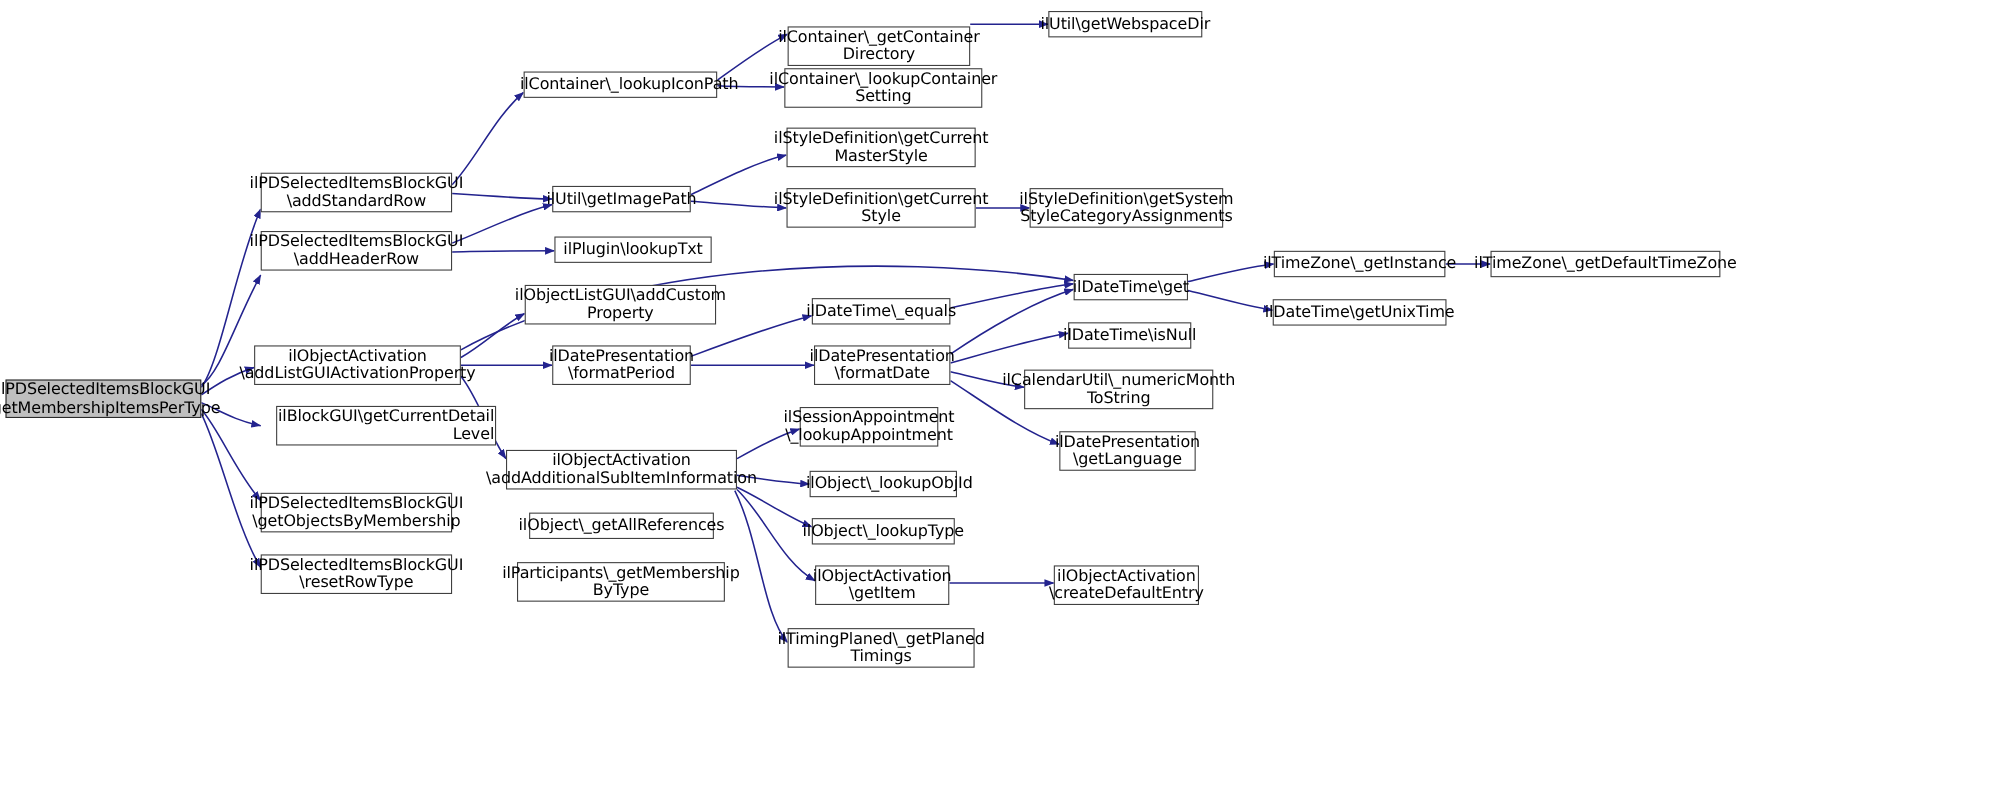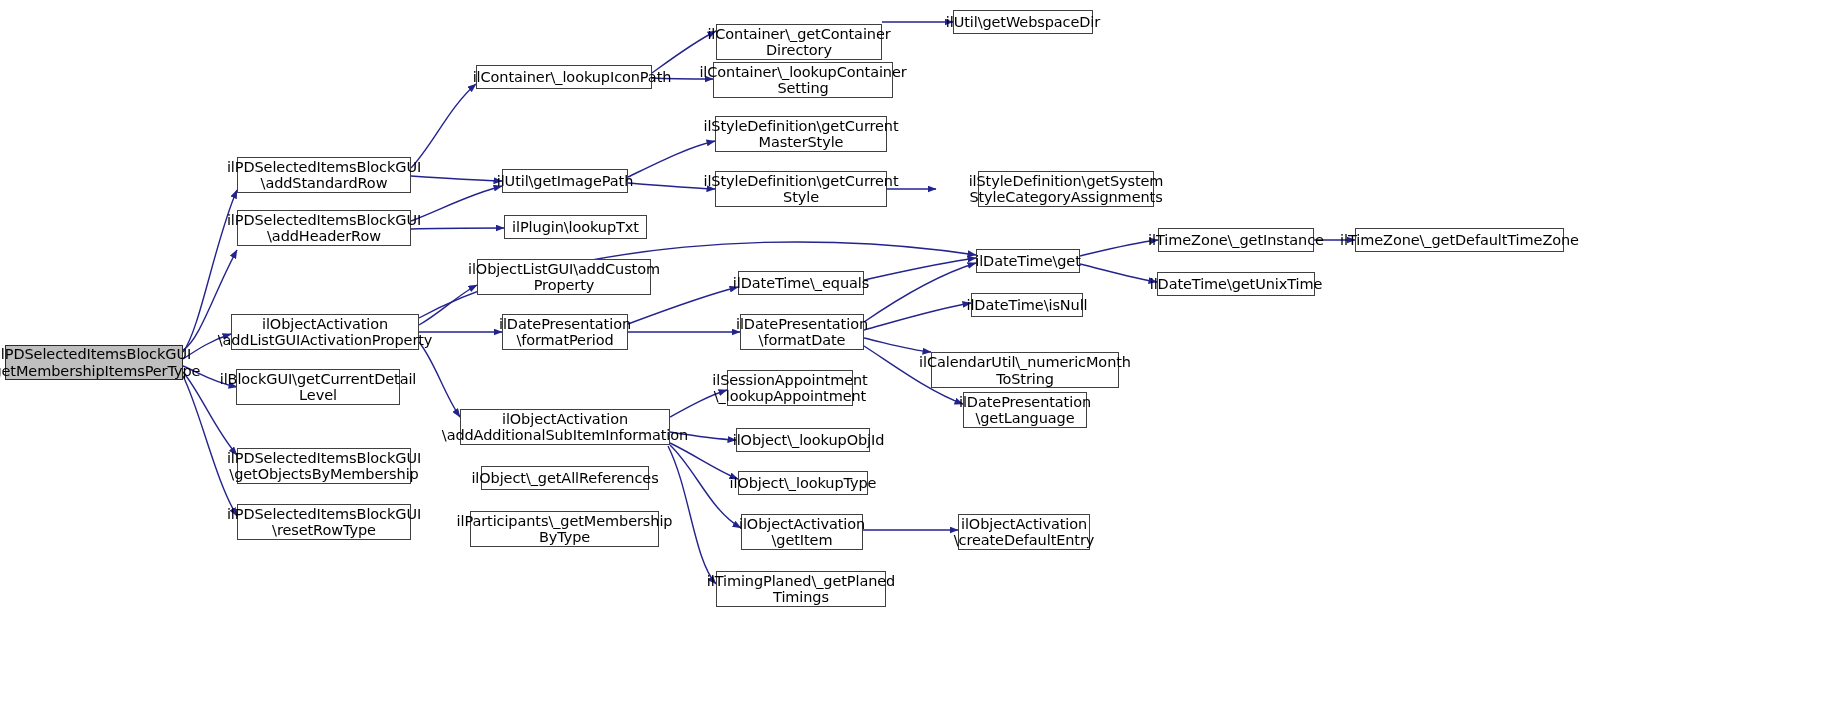--- a/index.html
+++ b/index.html
@@ -100,21 +100,21 @@
   </svg>
   <div id="node-layer">
       <div class="node root" style="left: 5px; top: 345px; width: 178px; height: 35px;"><span class="node-label">ilPDSelectedItemsBlockGUI
 \getMembershipItemsPerType</span></div>
       <div class="node" style="left: 237px; top: 157px; width: 174px; height: 36px;"><span class="node-label">ilPDSelectedItemsBlockGUI
 \addStandardRow</span></div>
       <div class="node" style="left: 237px; top: 210px; width: 174px; height: 36px;"><span class="node-label">ilPDSelectedItemsBlockGUI
 \addHeaderRow</span></div>
       <div class="node" style="left: 231px; top: 314px; width: 188px; height: 36px;"><span class="node-label">ilObjectActivation
 \addListGUIActivationProperty</span></div>
-      <div class="node" style="left: 236px; top: 369px; width: 164px; height: 36px;"><span class="node-label">ilBlockGUI\getCurrentDetail
+      <div class="node" style="left: 251px; top: 369px; width: 200px; height: 36px; text-align: right;"><span class="node-label">ilBlockGUI\getCurrentDetail
 Level</span></div>
       <div class="node" style="left: 237px; top: 448px; width: 174px; height: 36px;"><span class="node-label">ilPDSelectedItemsBlockGUI
 \getObjectsByMembership</span></div>
       <div class="node" style="left: 237px; top: 504px; width: 174px; height: 36px;"><span class="node-label">ilPDSelectedItemsBlockGUI
 \resetRowType</span></div>
       <div class="node" style="left: 476px; top: 65px; width: 176px; height: 24px; padding-left: 16px;"><span class="node-label">ilContainer\_lookupIconPath</span></div>
       <div class="node" style="left: 502px; top: 169px; width: 126px; height: 24px;"><span class="node-label">ilUtil\getImagePath</span></div>
       <div class="node" style="left: 504px; top: 215px; width: 143px; height: 24px;"><span class="node-label">ilPlugin\lookupTxt</span></div>
       <div class="node" style="left: 477px; top: 259px; width: 174px; height: 36px;"><span class="node-label">ilObjectListGUI\addCustom
 Property</span></div>
@@ -138,25 +138,25 @@
 \formatDate</span></div>
       <div class="node" style="left: 727px; top: 370px; width: 126px; height: 36px;"><span class="node-label">ilSessionAppointment
 \_lookupAppointment</span></div>
       <div class="node" style="left: 736px; top: 428px; width: 134px; height: 24px; padding-left: 11px;"><span class="node-label">ilObject\_lookupObjId</span></div>
       <div class="node" style="left: 738px; top: 471px; width: 130px; height: 24px;"><span class="node-label">ilObject\_lookupType</span></div>
       <div class="node" style="left: 741px; top: 514px; width: 122px; height: 36px;"><span class="node-label">ilObjectActivation
 \getItem</span></div>
       <div class="node" style="left: 716px; top: 571px; width: 170px; height: 36px; justify-content: center;"><span class="node-label">ilTimingPlaned\_getPlaned
 Timings</span></div>
       <div class="node" style="left: 953px; top: 10px; width: 140px; height: 24px;"><span class="node-label">ilUtil\getWebspaceDir</span></div>
-      <div class="node" style="left: 936px; top: 171px; width: 176px; height: 36px; margin-left: 42px;"><span class="node-label">ilStyleDefinition\getSystem
+      <div class="node" style="left: 936px; top: 171px; width: 176px; height: 36px;"><span class="node-label">ilStyleDefinition\getSystem
 StyleCategoryAssignments</span></div>
       <div class="node" style="left: 976px; top: 249px; width: 104px; height: 24px;"><span class="node-label">ilDateTime\get</span></div>
       <div class="node" style="left: 971px; top: 293px; width: 112px; height: 24px;"><span class="node-label">ilDateTime\isNull</span></div>
-      <div class="node" style="left: 931px; top: 352px; width: 188px; height: 36px; align-items: flex-end;"><span class="node-label">ilCalendarUtil\_numericMonth
+      <div class="node" style="left: 931px; top: 336px; width: 172px; height: 36px;"><span class="node-label">ilCalendarUtil\_numericMonth
 ToString</span></div>
       <div class="node" style="left: 963px; top: 392px; width: 124px; height: 36px;"><span class="node-label">ilDatePresentation
 \getLanguage</span></div>
       <div class="node" style="left: 958px; top: 514px; width: 132px; height: 36px;"><span class="node-label">ilObjectActivation
 \createDefaultEntry</span></div>
       <div class="node" style="left: 1158px; top: 228px; width: 156px; height: 24px;"><span class="node-label">ilTimeZone\_getInstance</span></div>
       <div class="node" style="left: 1157px; top: 272px; width: 158px; height: 24px;"><span class="node-label">ilDateTime\getUnixTime</span></div>
       <div class="node" style="left: 1355px; top: 228px; width: 209px; height: 24px;"><span class="node-label">ilTimeZone\_getDefaultTimeZone</span></div>
     </div>
 </div>

